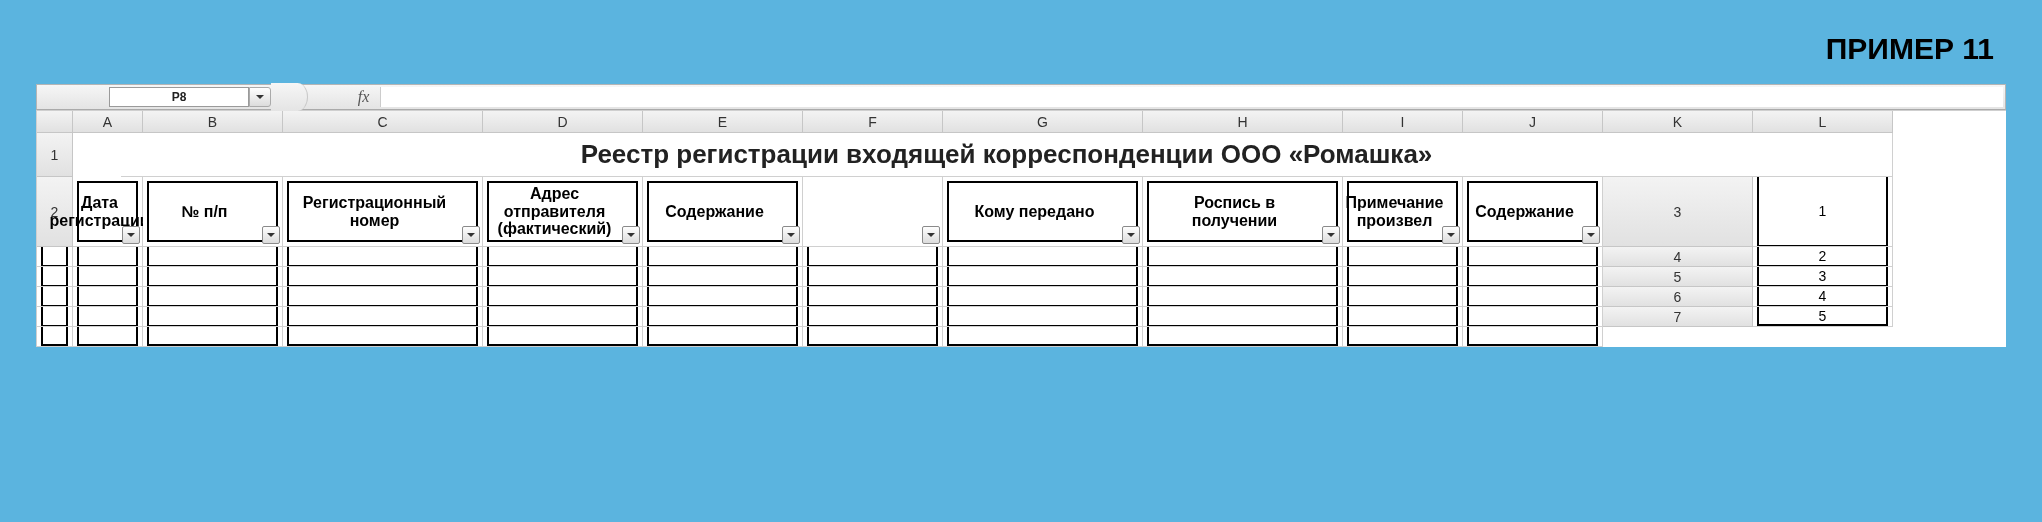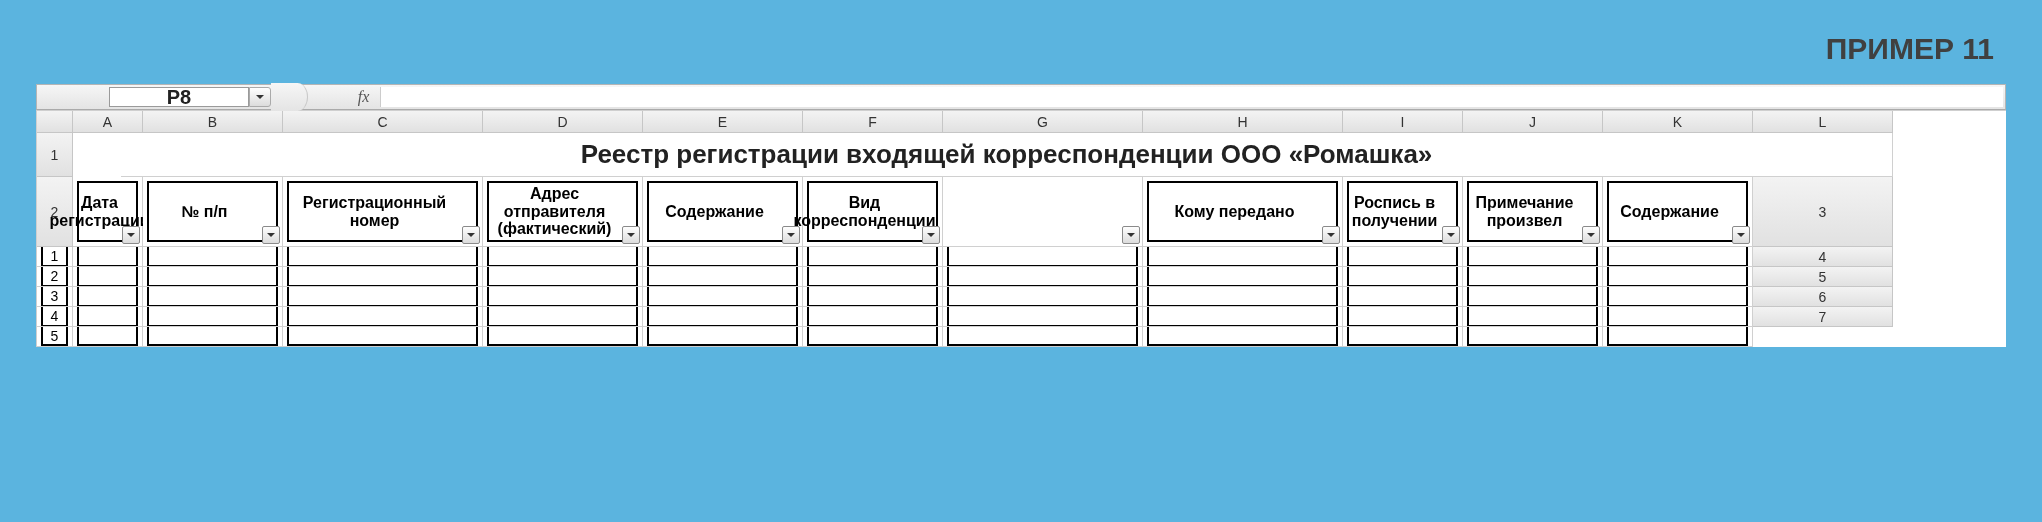--- a/index.html
+++ b/index.html
@@ -8,21 +8,21 @@
     padding: 24px 36px 36px 36px;
     background: #5bb4df;
     font-family: Arial, "Helvetica Neue", Helvetica, sans-serif;
     width: 2042px;
     height: 522px;
   }
   .frame-title {
     text-align: right;
     font-size: 30px;
     font-weight: bold;
-    color: #404040;
+    color: #000000;
     margin: 8px 12px 18px 0;
   }
   .excel-window {
     background: #fff;
   }
   
   .fx-bar {
     display: flex;
     align-items: stretch;
     height: 26px;
@@ -32,21 +32,21 @@
     border-bottom: 1px solid #aaa;
   }
   .fx-spacer-left { width: 72px; }
   .name-box {
     width: 140px;
     background: #fff;
     border: 1px solid #9a9a9a;
     display: flex;
     align-items: center;
     justify-content: center;
-    font-size: 20px;
+    font-size: 12px;
     font-weight: bold;
     color: #222;
     margin: 2px 0;
   }
   .name-dd {
     width: 22px;
     display: flex;
     align-items: center;
     justify-content: center;
     border: 1px solid #aaa;
@@ -268,28 +268,20 @@
     </div>
     <div class="cell hdr-row" style="height:70px">
       <div class="hdr-box">Содержание</div>
       <div class="filter-btn">
           <svg width="10" height="10" viewBox="0 0 10 10">
             <path d="M1 3 L5 7 L9 3 Z" fill="#333"></path>
           </svg>
         </div>
     </div>
     <div class="cell hdr-row" style="height:70px">
-      <div class="hdr-box">Вид корреспонденции</div>
-      <div class="filter-btn">
-          <svg width="10" height="10" viewBox="0 0 10 10">
-            <path d="M1 3 L5 7 L9 3 Z" fill="#333"></path>
-          </svg>
-        </div>
-    </div>
-    <div class="cell hdr-row" style="height:70px">
       <div class="filter-btn">
           <svg width="10" height="10" viewBox="0 0 10 10">
             <path d="M1 3 L5 7 L9 3 Z" fill="#333"></path>
           </svg>
         </div>
     </div>
     <div class="cell hdr-row" style="height:70px">
       <div class="hdr-box">Кому передано</div>
       <div class="filter-btn">
           <svg width="10" height="10" viewBox="0 0 10 10">

